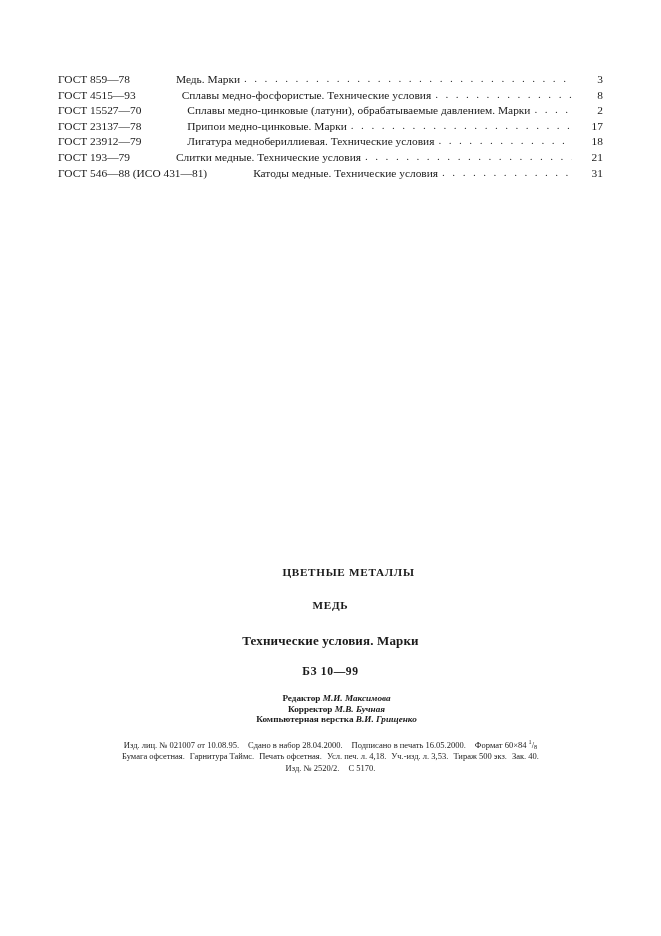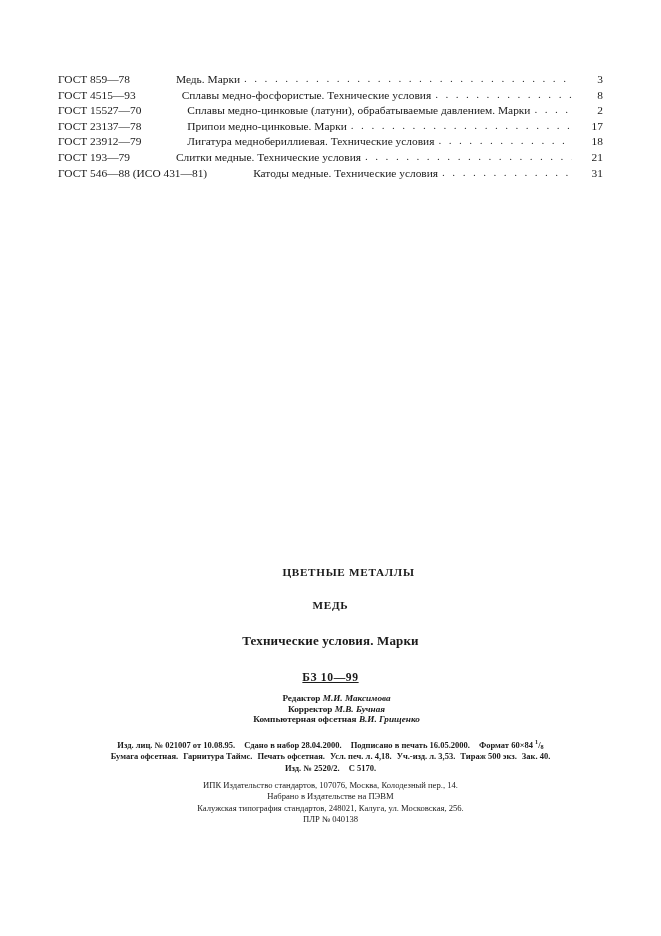--- a/index.html
+++ b/index.html
@@ -83,21 +83,21 @@
     top: 566px;
     text-align: center;
   }
   .colophon-line {
     font-weight: bold;
     margin: 0;
   }
   .c-1 { font-size: 11.2px; letter-spacing: 0.7px; padding-left: 36px; }
   .c-2 { font-size: 11.2px; letter-spacing: 0.7px; margin-top: 21px; }
   .c-3 { font-size: 13px; letter-spacing: 0.15px; margin-top: 22px; }
-  .c-4 { font-size: 11.6px; letter-spacing: 0.6px; margin-top: 22px; text-decoration: underline; }
+  .c-4 { font-size: 11.6px; letter-spacing: 0.6px; margin-top: 16px; }
 
   
   .credits {
     position: absolute;
     left: 0;
     right: 0;
     top: 693px;
     text-align: center;
     font-size: 9.2px;
     line-height: 10.6px;
@@ -111,21 +111,21 @@
   
   .imprint {
     position: absolute;
     left: 0;
     right: 0;
     top: 740px;
     text-align: center;
     font-size: 8.5px;
     line-height: 11.4px;
   }
-  .imprint .seg { white-space: nowrap; font-weight: bold; }
+  .imprint .seg { white-space: nowrap; }
   .imprint .gap { display: inline-block; width: 9px; }
   .imprint .gap-sm { display: inline-block; width: 5px; }
   .frac {
     display: inline-block;
     font-size: 8.5px;
     position: relative;
     top: -0.5px;
   }
   .frac sup {
     font-size: 6.2px;
@@ -220,37 +220,31 @@
   <section class="credits">
     <div>
       <span>Редактор</span>
       <span class="nm">М.И. Максимова</span>
     </div>
     <div>
       <span>Корректор</span>
       <span class="nm">М.В. Бучная</span>
     </div>
     <div>
-      <span>Компьютерная офсетная</span>
+      <span>Компьютерная верстка</span>
       <span class="nm">В.И. Грищенко</span>
     </div>
   </section>
 
   <section class="imprint">
     <div>
       <span class="seg">Изд. лиц. № 021007 от 10.08.95.</span><span class="gap"></span><span class="seg">Сдано в набор 28.04.2000.</span><span class="gap"></span><span class="seg">Подписано в печать 16.05.2000.</span><span class="gap"></span><span class="seg"><span>Формат</span> <span>60×84</span> <span class="frac"><sup>1</sup>/<sub>8</sub></span></span>
     </div>
     <div>
       <span class="seg">Бумага офсетная.</span><span class="gap-sm"></span><span class="seg">Гарнитура Таймс.</span><span class="gap-sm"></span><span class="seg">Печать офсетная.</span><span class="gap-sm"></span><span class="seg">Усл. печ. л. 4,18.</span><span class="gap-sm"></span><span class="seg">Уч.-изд. л. 3,53.</span><span class="gap-sm"></span><span class="seg">Тираж 500 экз.</span><span class="gap-sm"></span><span class="seg">Зак. 40.</span>
     </div>
     <div>
       <span class="seg">Изд. № 2520/2.</span><span class="gap"></span><span class="seg">С 5170.</span>
     </div>
   </section>
 
-  <section class="publisher">
-    <div>ИПК Издательство стандартов, 107076, Москва, Колодезный пер., 14.</div>
-    <div>Набрано в Издательстве на ПЭВМ</div>
-    <div>Калужская типография стандартов, 248021, Калуга, ул. Московская, 256.</div>
-    <div>ПЛР № 040138</div>
-  </section>
 
 </div>
 
 </body></html>

